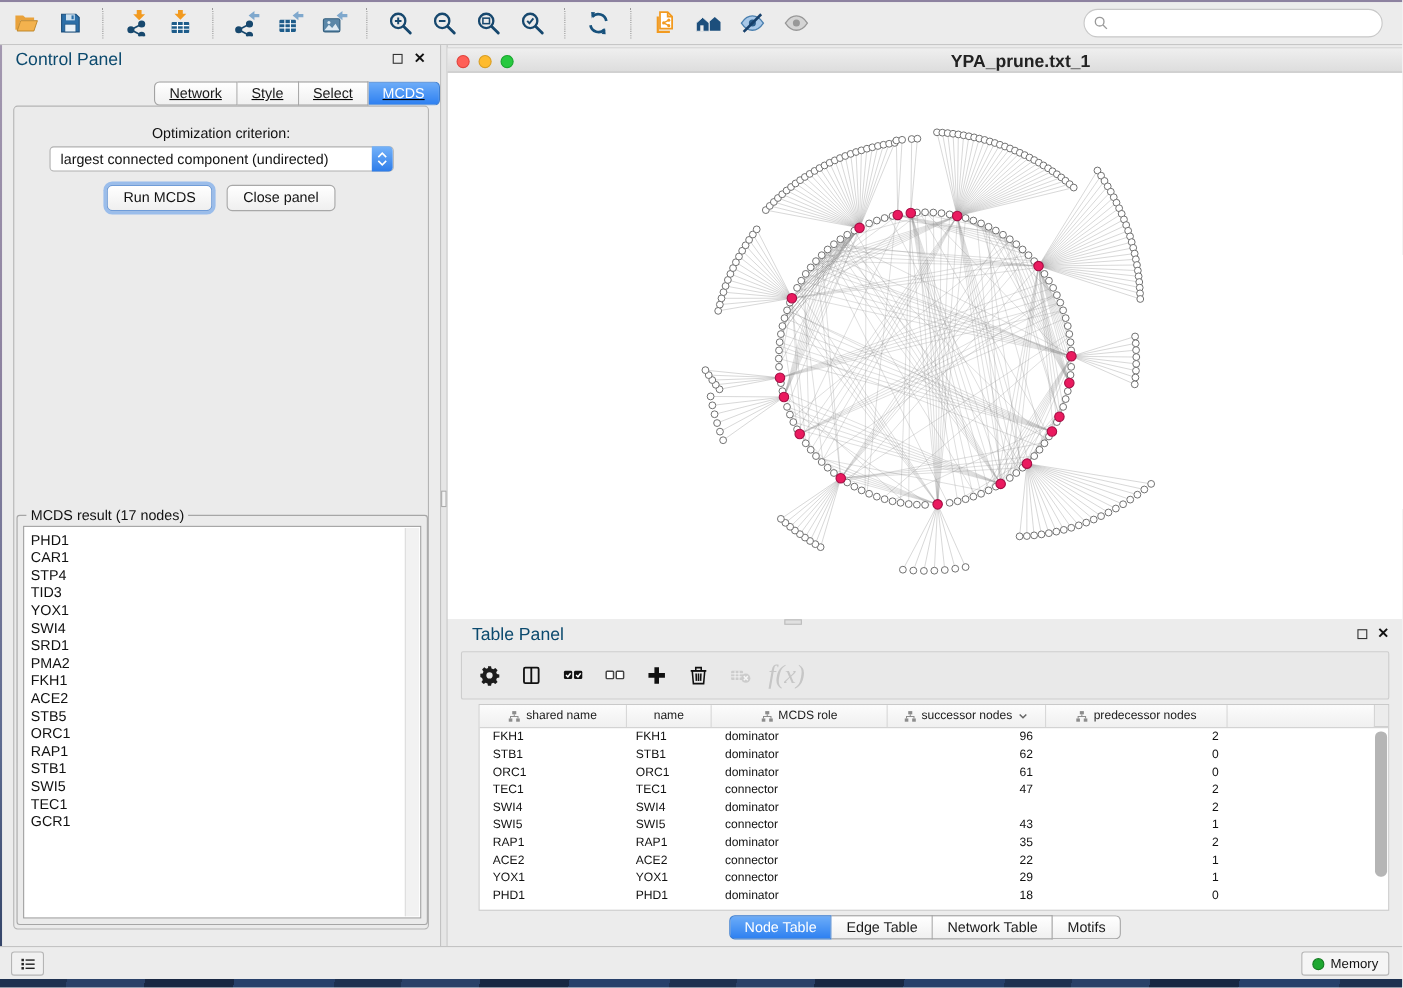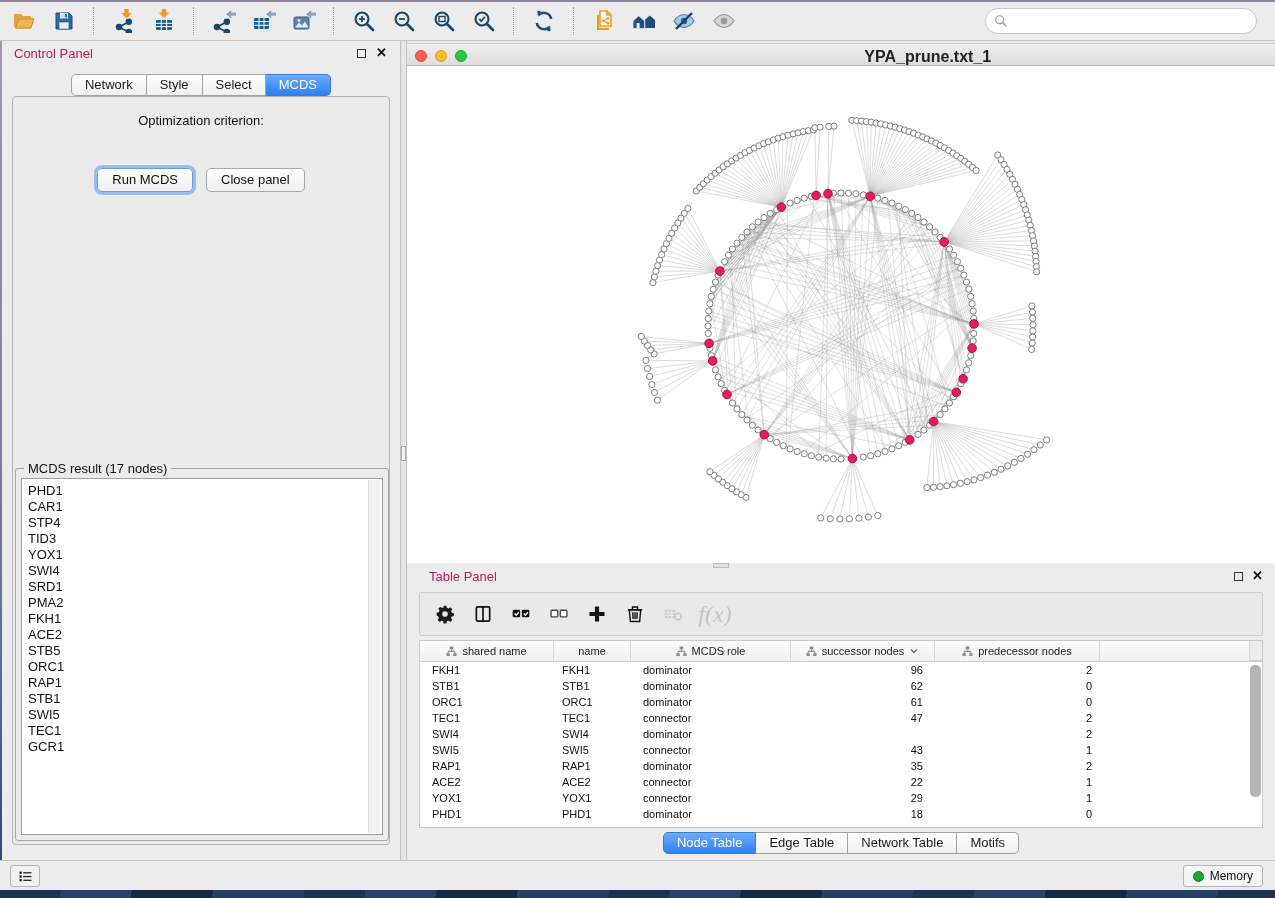--- a/index.html
+++ b/index.html
@@ -16,30 +16,30 @@
   .toolbar{position:absolute;left:0;top:2px;width:1275px;height:39px;background:#ececec;border-bottom:1px solid #c6c6c6;display:flex;align-items:center;padding:0 0 0 4px;box-sizing:border-box;}
   .tbtn{width:40px;height:34px;display:flex;align-items:center;justify-content:center;border-radius:4px;}
   .tbtn svg{width:24px;height:24px;}
   .tbtn.dis{opacity:.9;}
   .tsep{width:1px;height:28px;border-left:1px dotted #9a9a9a;margin:0 9px;}
   .searchbox{margin-left:auto;margin-right:18px;width:272px;height:26px;background:#fff;border:1px solid #c8c8c8;border-radius:13px;display:flex;align-items:center;padding:0 8px;box-sizing:border-box;}
   .searchbox svg{width:14px;height:14px;margin-right:6px;flex:none;}
   .searchbox input{border:none;outline:none;flex:1;font-size:13px;font-family:"Liberation Sans",sans-serif;background:transparent;}
 
   
-  .ptitle{font-size:13px;color:#be185d;}
+  .ptitle{font-size:16px;color:#0c4a6e;}
   .float-ic{width:9px;height:9px;border:1.5px solid #333;box-sizing:border-box;}
   .close-ic{font-size:13px;font-weight:bold;color:#111;line-height:10px;}
 
   
   .cpanel{position:absolute;left:2px;top:41px;width:398px;height:819px;background:#ececec;}
   .cpanel .ptitle{position:absolute;left:12px;top:5px;}
   .cp-float{position:absolute;right:34px;top:8px;}
   .cp-close{position:absolute;right:13px;top:7px;}
-  .tabrow{position:absolute;top:33px;left:0;right:0;display:flex;justify-content:center;}
+  .tabrow{position:absolute;top:33px;left:0;right:0;display:flex;justify-content:flex-end;text-decoration:underline;}
   .seg{font-size:13px;color:#1a1a1a;background:linear-gradient(#ffffff,#f0f0f0);border:1px solid #a2a2a2;border-left:none;padding:2px 13px 3px;cursor:default;}
   .seg:first-child{border-left:1px solid #a2a2a2;border-radius:5px 0 0 5px;}
   .seg:last-child{border-radius:0 5px 5px 0;}
   .seg.active{background:linear-gradient(#6cacf8,#2e80f1);color:#fff;border-color:#3a7cd0;}
   .cp-content{position:absolute;left:10px;right:10px;top:55px;bottom:15px;background:#ebebeb;border:1px solid #b4b4b4;border-radius:4px;}
   .opt-label{position:absolute;top:16px;left:0;right:0;text-align:center;font-size:13px;color:#111;}
   .selectbox{position:absolute;top:36px;left:32px;width:313px;height:23px;background:#fff;border:1px solid #b0b0b0;border-radius:4px;box-sizing:border-box;}
   .selectbox .val{position:absolute;left:9px;right:22px;top:3px;font-size:13px;white-space:nowrap;overflow:hidden;color:#111;}
   .stepper{position:absolute;right:0;top:-1px;bottom:-1px;width:19px;border-radius:0 4px 4px 0;background:linear-gradient(#74b2f9,#2d7ce9);display:flex;flex-direction:column;align-items:center;justify-content:center;gap:1px;}
   .stepper svg{width:9px;height:6px;display:block;}
@@ -72,21 +72,21 @@
   
   .tpanel{position:absolute;left:407px;top:563px;width:868px;height:297px;background:#ececec;}
   .tpanel .ptitle{position:absolute;left:22px;top:6px;}
   .tp-float{position:absolute;right:32px;top:9px;}
   .tp-close{position:absolute;right:12px;top:8px;}
   .ttoolbar{position:absolute;left:12px;right:12px;top:29px;height:44px;background:#e9e9e9;border:1px solid #cdcdcd;border-radius:2px;display:flex;align-items:center;padding-left:14px;box-sizing:border-box;}
   .titem{width:22px;height:22px;margin-right:16px;display:flex;align-items:center;justify-content:center;}
   .titem svg{width:20px;height:20px;}
   .titem.fx{width:30px;font-family:"Liberation Serif",serif;font-style:italic;font-size:24px;color:#aaa;}
   .titem.dis{opacity:.55;}
-  .ttable{position:absolute;left:12px;right:12px;top:77px;height:188px;background:#fff;border:1px solid #c9c9c9;box-sizing:border-box;overflow:hidden;}
+  .ttable{position:absolute;left:28px;right:12px;top:77px;height:188px;background:#fff;border:1px solid #c9c9c9;box-sizing:border-box;overflow:hidden;}
   .thead{display:flex;height:20px;border-bottom:1px solid #cfcfcf;background:linear-gradient(#fcfcfc,#f0f0f0);}
   .th{display:flex;align-items:center;justify-content:center;gap:5px;border-right:1px solid #d8d8d8;font-size:11px;color:#1a1a1a;box-sizing:border-box;height:20px;}
   .th svg.tree{width:11px;height:11px;flex:none;}
   .th svg.sort{width:10px;height:10px;flex:none;}
   .tr{display:flex;height:16px;}
   .td{font-size:11px;line-height:16px;color:#111;box-sizing:border-box;white-space:nowrap;overflow:hidden;}
   .td.left{text-align:left;}
   .td.right{text-align:right;}
   .tscroll{position:absolute;right:1px;top:24px;width:11px;height:132px;background:#b5b5b5;border-radius:5px;}
   .tcorner{position:absolute;right:0;top:0;width:13px;height:20px;background:#ececec;border-left:1px solid #d5d5d5;border-bottom:1px solid #cfcfcf;box-sizing:border-box;}
@@ -274,20 +274,31 @@
     <div class="float-ic cp-float"></div>
     <div class="close-ic cp-close">✕</div>
     <div class="tabrow">
         <div class="seg">Network</div>
         <div class="seg">Style</div>
         <div class="seg">Select</div>
         <div class="seg active">MCDS</div>
       </div>
     <div class="cp-content">
       <div class="opt-label">Optimization criterion:</div>
+      <div class="selectbox">
+        <div class="val">largest connected component (undirected)</div>
+        <div class="stepper">
+          <svg viewBox="0 0 10 6">
+              <path d="M1 5l4-4 4 4" fill="none" stroke="#fff" stroke-width="1.6"></path>
+            </svg>
+          <svg viewBox="0 0 10 6">
+              <path d="M1 1l4 4 4-4" fill="none" stroke="#fff" stroke-width="1.6"></path>
+            </svg>
+        </div>
+      </div>
       <div class="btnrow">
         <button class="pushbtn focus">Run MCDS</button>
         <button class="pushbtn">Close panel</button>
       </div>
       <div class="groupbox">
         <div class="gtitle">MCDS result (17 nodes)</div>
         <div class="mcds-list">
           <ul>
               <li>PHD1</li>
               <li>CAR1</li>

